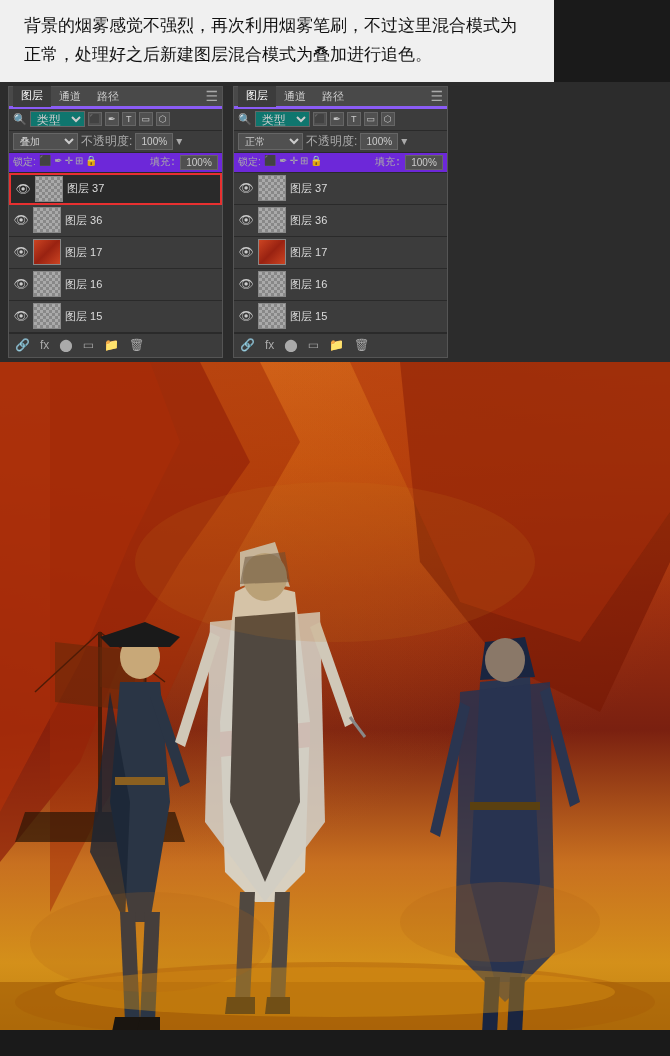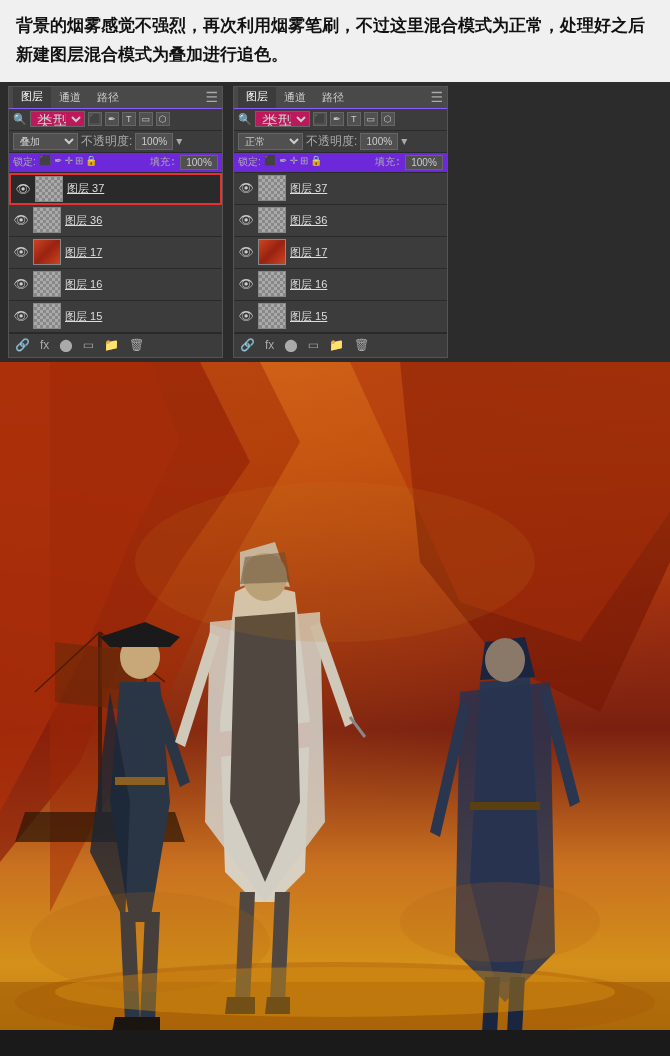--- a/index.html
+++ b/index.html
@@ -7,45 +7,44 @@
       width: 670px;
       min-height: 1056px;
       background: #1a1a1a;
       font-family: 'SimSun', 'Microsoft YaHei', sans-serif;
       overflow-x: hidden;
     }
 
     
     .text-area {
       background: #f0f0f0;
-      padding: 12px 16px;
+      padding: 12px 24px;
       font-size: 17px;
       line-height: 1.7;
       color: #111;
-      width: 670px;
-      font-weight: bold;
+      width: 554px;
     }
 
     
     .ps-panel {
       width: 215px;
       background: #3c3c3c;
       border: 1px solid #555;
       display: flex;
       flex-direction: column;
       font-size: 11px;
       color: #ccc;
       margin: 0 2px;
       flex-shrink: 0;
     }
 
     .panel-tabs {
       display: flex;
       background: #494949;
-      border-bottom: 1px solid #8b5cf6;
+      border-bottom: 3px solid #8b5cf6;
       padding: 0 4px;
       align-items: center;
       height: 22px;
     }
 
     .panel-tab {
       padding: 2px 8px;
       font-size: 11px;
       color: #ccc;
       cursor: pointer;
@@ -67,24 +66,24 @@
       display: flex;
       align-items: center;
       padding: 2px 4px;
       background: #3c3c3c;
       border-bottom: 1px solid #2a2a2a;
       height: 22px;
       gap: 3px;
     }
 
     .filter-select {
-      background: #be185d;
+      background: #0f766e;
       border: 1px solid #666;
       color: #ccc;
-      font-size: 16px;
+      font-size: 12px;
       height: 16px;
       width: 55px;
       padding: 0 2px;
     }
 
     .filter-icon {
       width: 14px;
       height: 14px;
       background: #505050;
       border: 1px solid #666;
@@ -234,21 +233,20 @@
     .thumb-red {
       width: 100%;
       height: 100%;
       background: linear-gradient(135deg, #cc4422 0%, #992211 50%, #cc4422 100%);
     }
 
     .layer-name {
       font-size: 11px;
       color: #ddd;
       flex: 1;
-      text-decoration: underline;
     }
 
     
     .panel-bottom-bar {
       display: flex;
       align-items: center;
       height: 24px;
       background: #3c3c3c;
       border-top: 1px solid #2a2a2a;
       padding: 0 4px;

